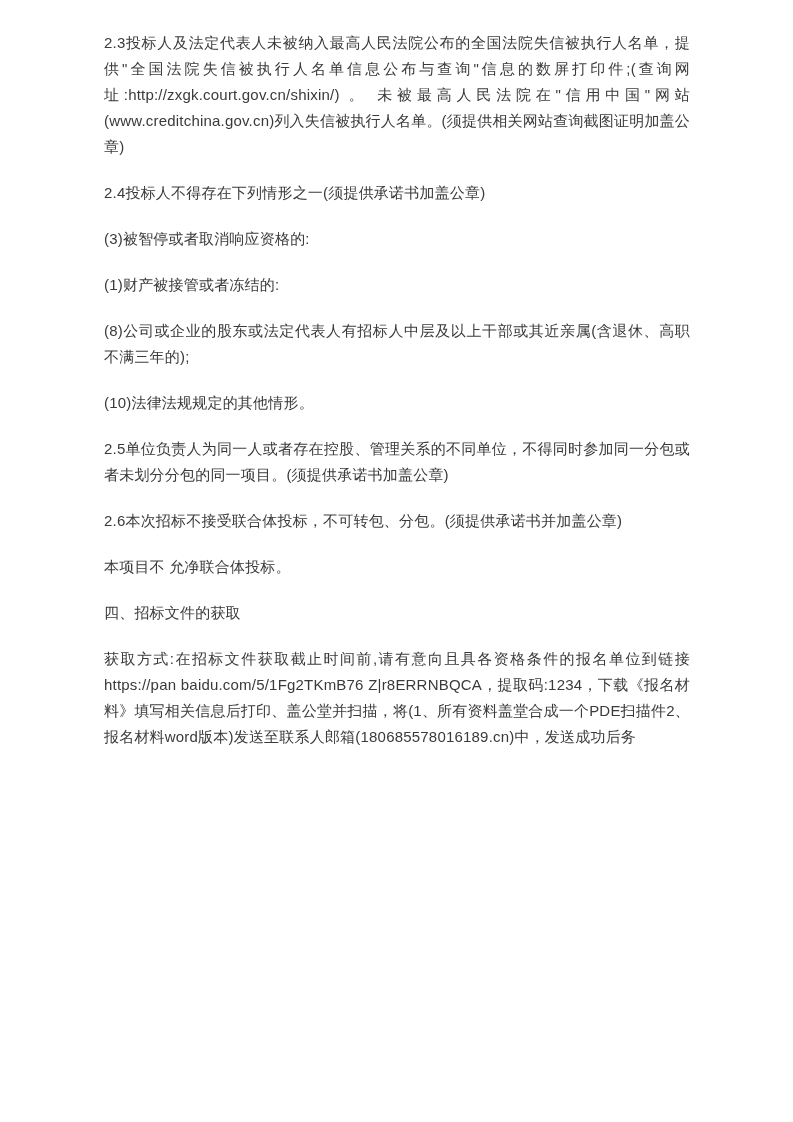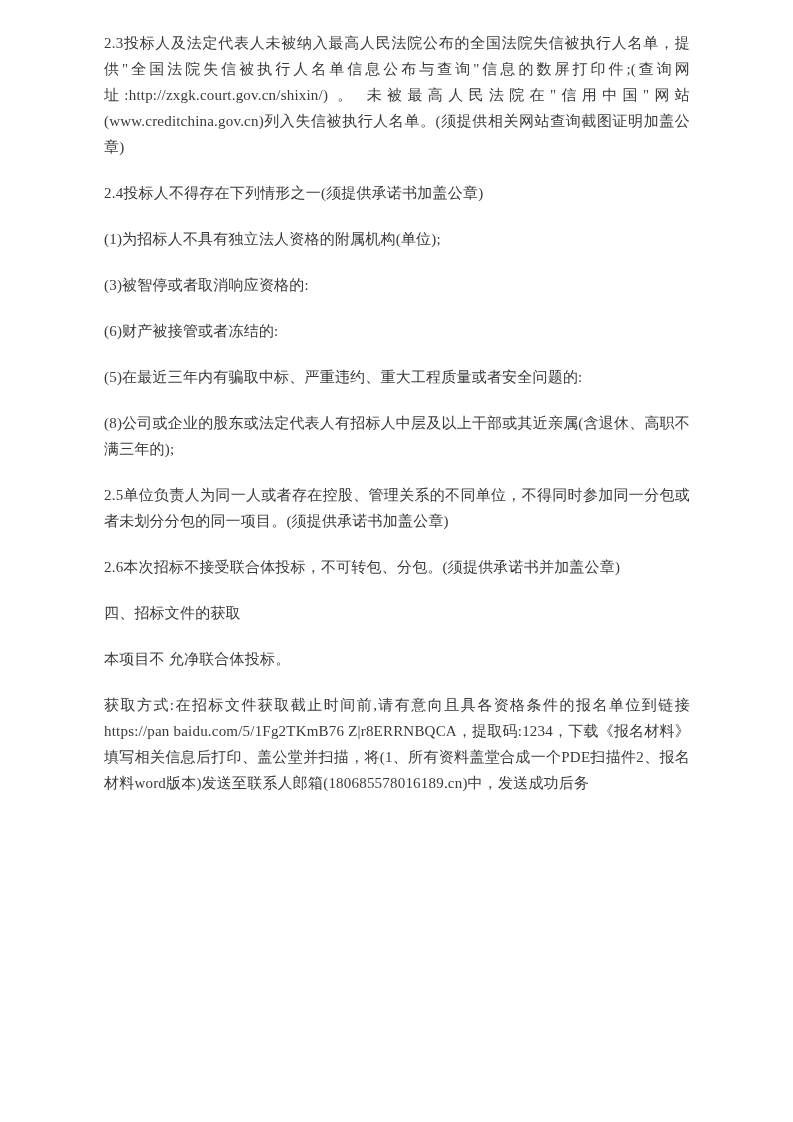--- a/index.html
+++ b/index.html
@@ -7,42 +7,41 @@
     padding: 0;
     background: #ffffff;
   }
   .page {
     position: relative;
     width: 793px;
     height: 1122px;
     box-sizing: border-box;
     background: #ffffff;
     padding: 30px 103px 0 104px;
-    font-family: Liberation Serif, serif;
+    font-family: Liberation Sans, sans-serif;
     font-size: 15px;
     line-height: 26px;
     color: #3a3a3a;
     overflow: hidden;
   }
   .para {
     margin: 0 0 20px 0;
     text-align: justify;
     word-break: break-word;
     letter-spacing: 0.2px;
   }
 </style>
 </head>
 <body>
 
 <div class="page">
   <p class="para">2.3投标人及法定代表人未被纳入最高人民法院公布的全国法院失信被执行人名单，提供"全国法院失信被执行人名单信息公布与查询"信息的数屏打印件;(查询网址:http://zxgk.court.gov.cn/shixin/) 。 未被最高人民法院在"信用中国"网站(www.creditchina.gov.cn)列入失信被执行人名单。(须提供相关网站查询截图证明加盖公章)</p>
   <p class="para">2.4投标人不得存在下列情形之一(须提供承诺书加盖公章)</p>
-  <p class="para">(1)为招标人不具有独立法人资格的附属机构(单位);</p>
   <p class="para">(3)被智停或者取消响应资格的:</p>
-  <p class="para">(6)财产被接管或者冻结的:</p>
-  <p class="para">(5)在最近三年内有骗取中标、严重违约、重大工程质量或者安全问题的:</p>
+  <p class="para">(1)财产被接管或者冻结的:</p>
   <p class="para">(8)公司或企业的股东或法定代表人有招标人中层及以上干部或其近亲属(含退休、高职不满三年的);</p>
+  <p class="para">(10)法律法规规定的其他情形。</p>
   <p class="para">2.5单位负责人为同一人或者存在控股、管理关系的不同单位，不得同时参加同一分包或者未划分分包的同一项目。(须提供承诺书加盖公章)</p>
   <p class="para">2.6本次招标不接受联合体投标，不可转包、分包。(须提供承诺书并加盖公章)</p>
+  <p class="para">本项目不 允净联合体投标。</p>
   <p class="para">四、招标文件的获取</p>
-  <p class="para">本项目不 允净联合体投标。</p>
   <p class="para">获取方式:在招标文件获取截止时间前,请有意向且具各资格条件的报名单位到链接https://pan baidu.com/5/1Fg2TKmB76 Z|r8ERRNBQCA，提取码:1234，下载《报名材料》填写相关信息后打印、盖公堂并扫描，将(1、所有资料盖堂合成一个PDE扫描件2、报名材料word版本)发送至联系人郎箱(180685578016189.cn)中，发送成功后务</p>
 </div>
 
 </body></html>

